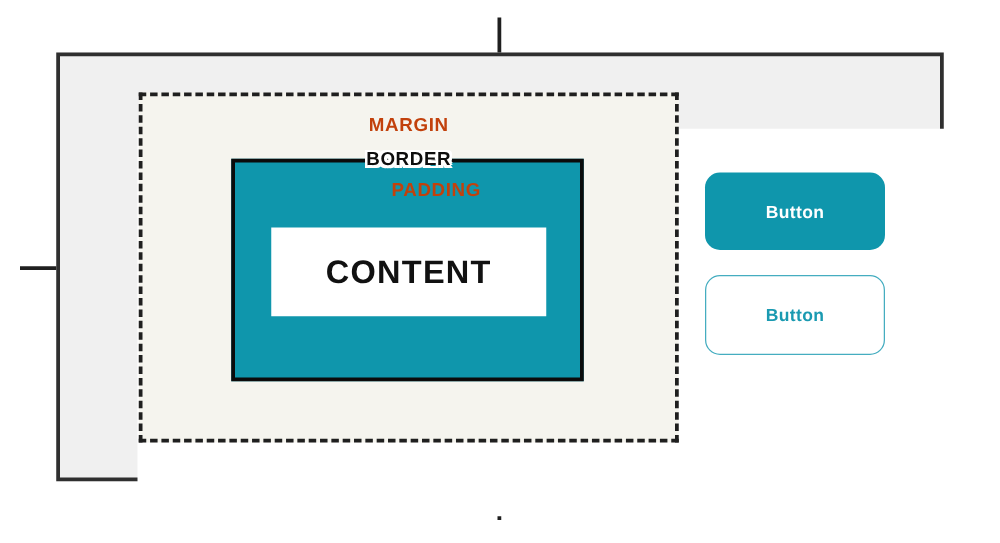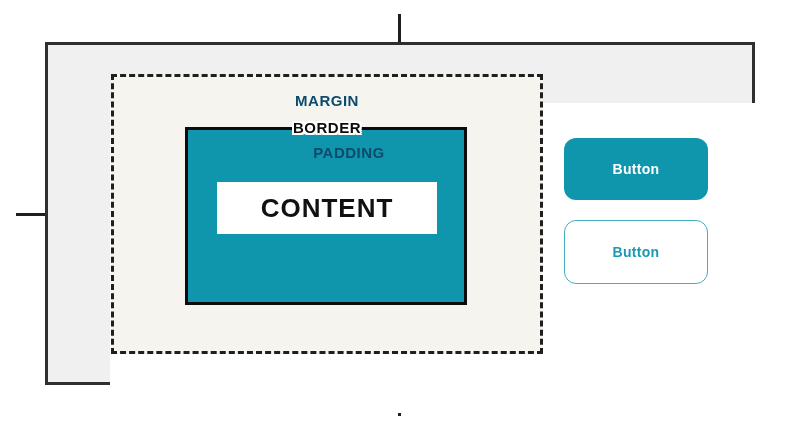--- a/index.html
+++ b/index.html
@@ -37,32 +37,32 @@
 
   
   .border-box {
     position: absolute; left: 185px; top: 127px; width: 282px; height: 178px;
     background: var(--teal, #0f96ac);
     border: 3px solid #0b0b0b;
   }
 
   
   .content-box {
-    position: absolute; left: 217px; top: 182px; width: 220px; height: 52px;
+    position: absolute; left: 217px; top: 182px; width: 220px; height: 71px;
     background: var(--content-bg, #ffffff);
     display: flex; align-items: center; justify-content: center;
   }
   .content-text {
     font-size: 26px; font-weight: 700; color: #111111; letter-spacing: 1px;
   }
 
   
   .layer-label {
     position: absolute; text-align: center;
-    font-size: 15px; font-weight: 700; color: #0c4a6e; letter-spacing: 0.5px;
+    font-size: 15px; font-weight: 700; color: #c2410c; letter-spacing: 0.5px;
   }
   .margin-label  { left: 111px; width: 432px; top: 92px; }
   .border-label  {
     left: 111px; width: 432px; top: 119px; z-index: 3; color: #0d0d0d;
     text-shadow:
       -2px -2px 0 #fff, 2px -2px 0 #fff, -2px 2px 0 #fff, 2px 2px 0 #fff,
       -2px 0 0 #fff, 2px 0 0 #fff, 0 -2px 0 #fff, 0 2px 0 #fff;
   }
   .padding-label { left: 185px; width: 328px; top: 144px; }
 

